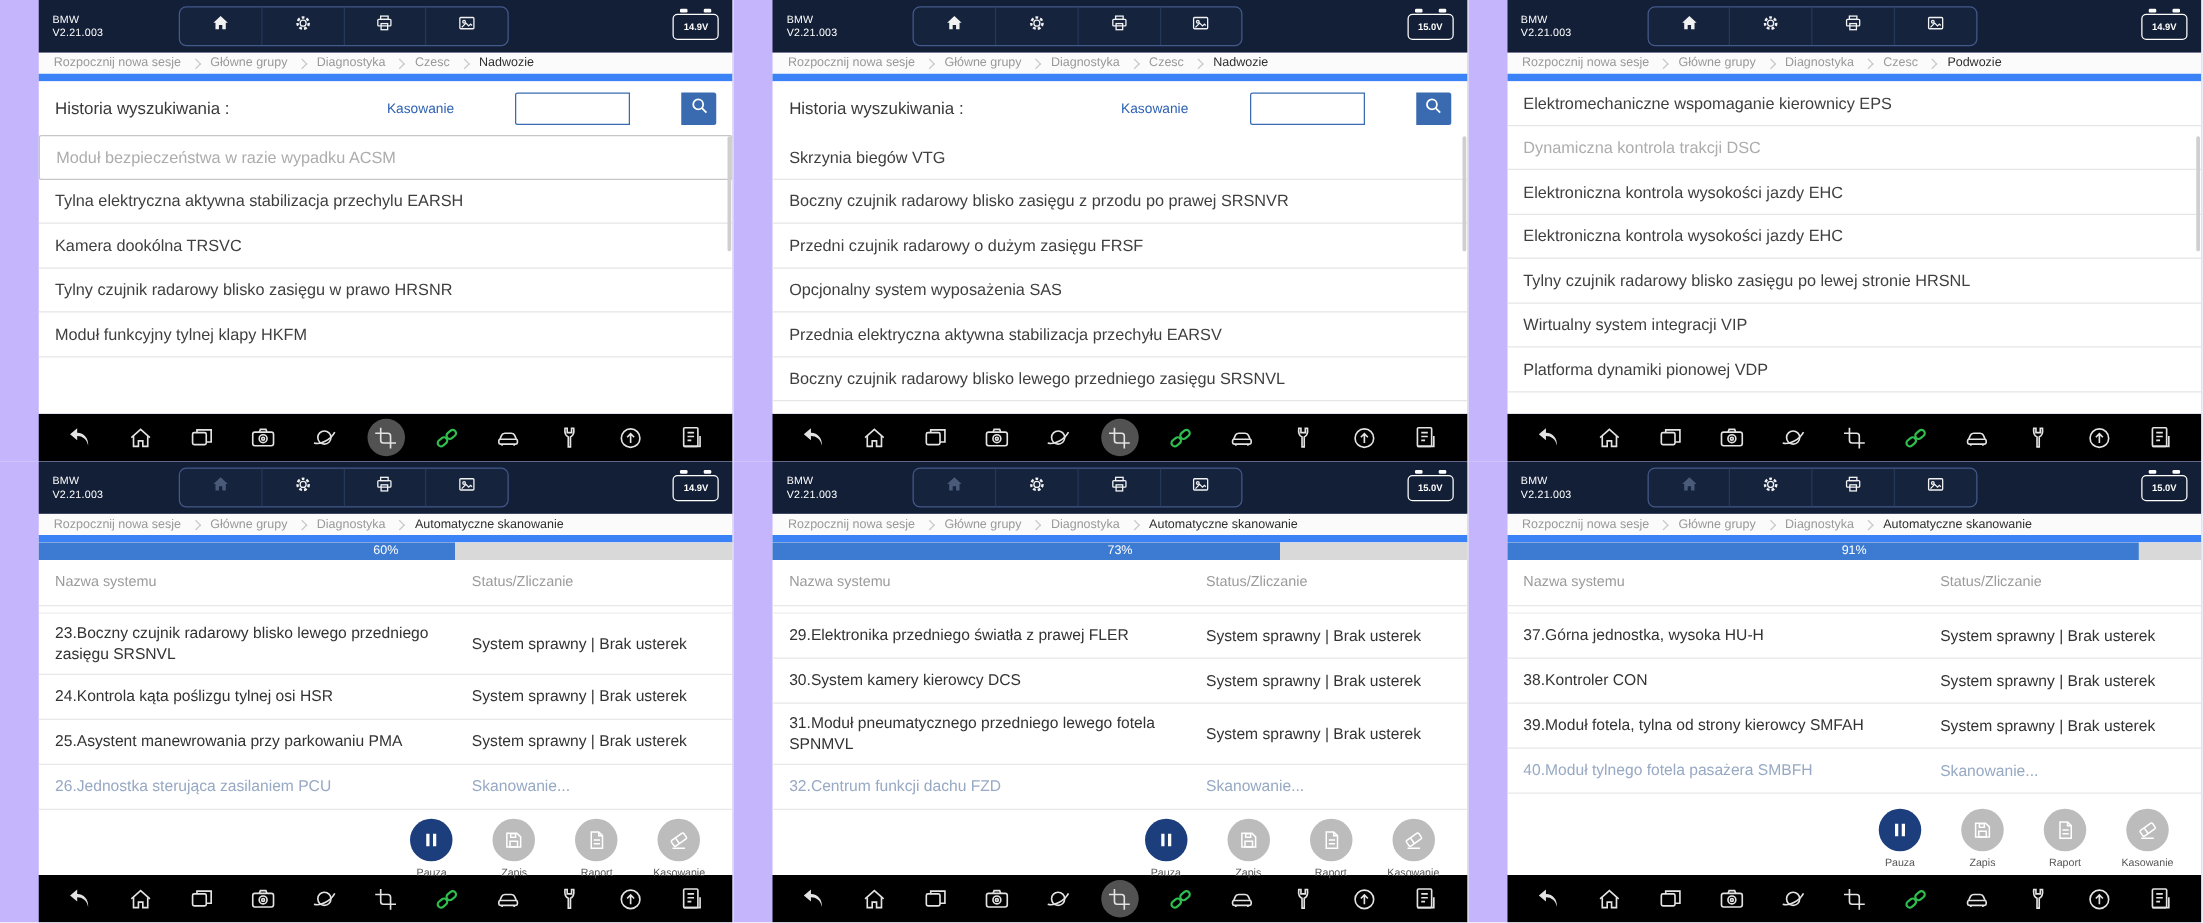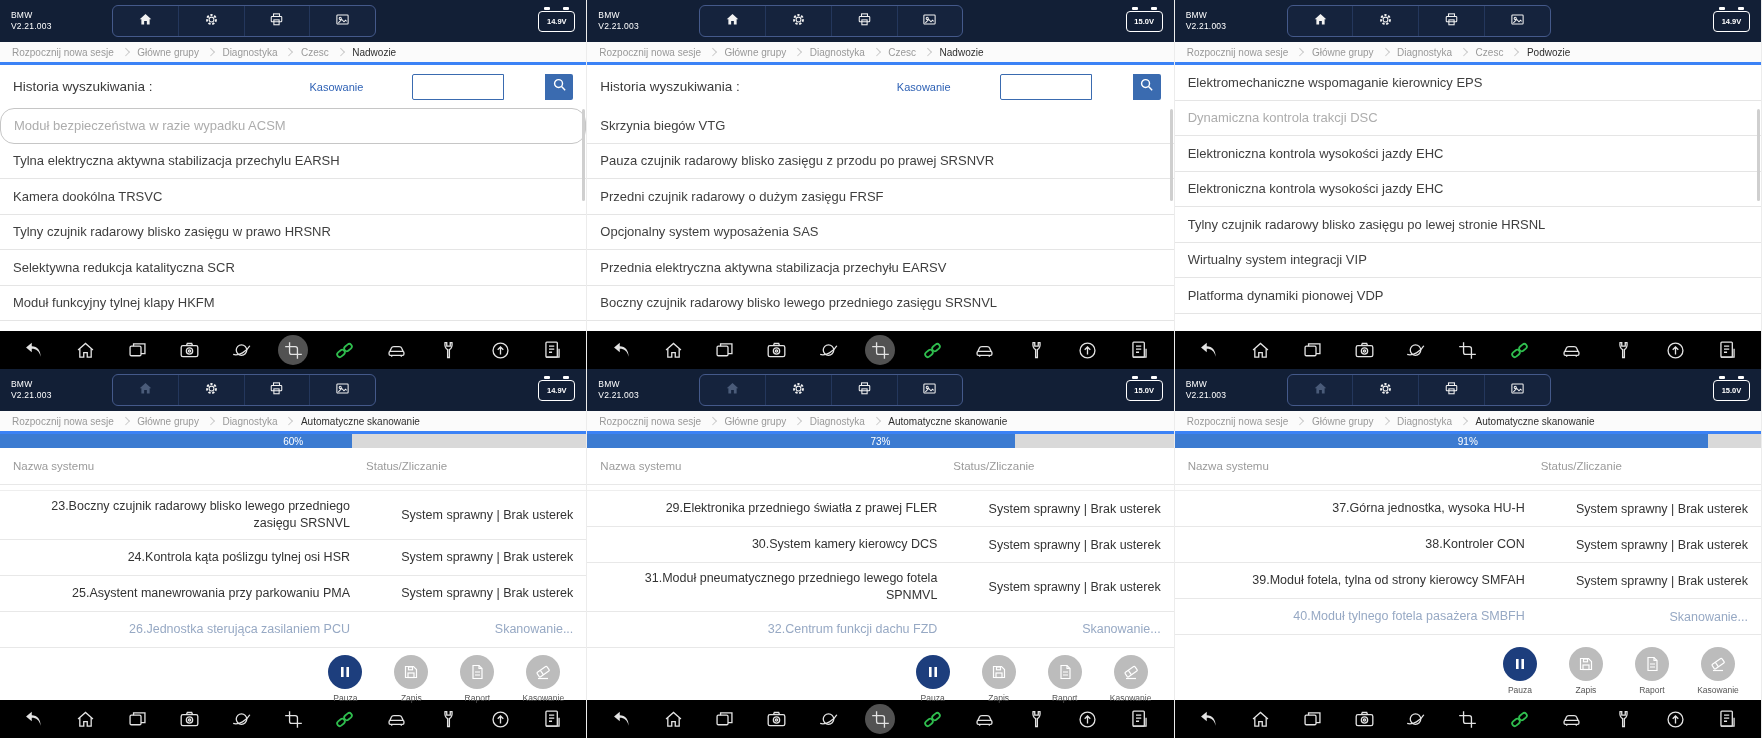--- a/index.html
+++ b/index.html
@@ -1,41 +1,41 @@
 <!DOCTYPE html>
 <html><head>
 <meta charset="utf-8">
 <style>
   * { margin:0; padding:0; box-sizing:border-box; }
   html,body { width:1762px; height:738px; background:#fff;
     font-family:"Liberation Sans","DejaVu Sans",sans-serif; }
   #grid { display:grid; grid-template-columns:repeat(3,1fr); grid-template-rows:369px 369px;
     width:1762px; height:738px; }
   .panel { display:flex; flex-direction:column; height:369px; background:#c4b5fd;
-    border-right:1px solid #ececec; overflow:hidden; }
+    border-right:1px solid #ececec; overflow:hidden;padding-left:31px; }
 
   
   .topbar { height:42px; flex:0 0 42px; background:#121f36; display:flex; align-items:center;
     padding:0 11px; position:relative; }
   .brand { color:#fff; font-size:8.5px; line-height:1.3; letter-spacing:.2px; }
   .topnav { position:absolute; left:112px; top:5px; width:264px; height:32px;
     border:1px solid #44598a; border-radius:6px; background:#15233d; display:flex; }
   .navcell { flex:1; display:flex; align-items:center; justify-content:center;
     border-right:1px solid #24375c; color:#f2f2f2; cursor:pointer; }
   .navcell:last-child { border-right:none; }
   .navcell.dim { color:#4a5b79; }
   .battery { margin-left:auto; position:relative; width:37px; height:21px;
     border:1.5px solid #fff; border-radius:4px; display:flex; align-items:center;
     justify-content:center; color:#fff; font-size:7.5px; font-weight:bold; }
   .battery::before,.battery::after { content:''; position:absolute; top:-4.5px; width:6px;
     height:3px; background:#fff; border-radius:1px; }
   .battery::before { left:5px; } .battery::after { right:5px; }
 
   
-  .crumbs { height:23px; flex:0 0 23px; background:#fbfbfb; border-bottom:3px solid #3b82f6;
+  .crumbs { height:23px; flex:0 0 23px; background:#fbfbfb; border-bottom:6px solid #3b82f6;
     display:flex; align-items:center; padding:0 12px; font-size:10px; color:#999;
     white-space:nowrap; }
   .crumb { display:flex; align-items:center; }
   .chev { width:5.5px; height:5.5px; border-top:1px solid #c9c9c9; border-right:1px solid #c9c9c9;
     transform:rotate(45deg); margin:0 9px 0 9px; }
   .crumb.last .clabel { color:#2e2e2e; }
 
   
   .pbody { flex:1 1 auto; min-height:0; position:relative; background:#fff; display:flex;
     flex-direction:column; }
@@ -47,37 +47,37 @@
   .kasowanie { margin-left:auto; color:#2f62b5; font-size:11px; margin-right:8px; cursor:pointer; }
   .searchbox { width:92px; height:26px; border:1px solid #3a6bb0; background:#fff;
     border-radius:2px 0 0 2px; }
   .searchbtn { width:28px; height:26px; background:#3a6bb0; display:flex; align-items:center;
     justify-content:center; border-radius:0 2px 2px 0; cursor:pointer; }
 
   
   .items { flex:1; min-height:0; }
   .li { min-height:35.5px; display:flex; align-items:center; padding:2px 13px;
     border-bottom:1px solid #e5e5e5; font-size:13px; color:#3f3f3f; cursor:pointer; }
-  .li.selected { border:1px solid #c6c6c6; border-radius:14px; color:#adadad; }
+  .li.selected { border:1px solid #c6c6c6; border-radius:2px; color:#adadad; }
   .li.dimmed { color:#adadad; }
   .scrollbar { position:absolute; right:1px; top:44px; width:3px; height:92px;
     background:#cfcfcf; border-radius:2px; }
 
   
   .progress { height:14px; flex:0 0 14px; background:#d9d9d9; position:relative; }
   .pfill { height:100%; background:#3c7bd1; }
   .plabel { position:absolute; left:50%; top:50%; transform:translate(-50%,-50%);
     color:#fff; font-size:10px; }
   .thead { height:36px; flex:0 0 36px; display:flex; align-items:center; padding:0 13px;
     color:#9b9b9b; font-size:11.5px; }
   .thname { flex:1; } .thstatus { width:37%; }
   .rows { border-top:1px solid #e8e8e8; }
   .rows::before { content:''; display:block; height:5px; border-bottom:1px solid #eee; }
   .srow { display:flex; align-items:center; min-height:36px; padding:7px 13px;
-    border-bottom:1px solid #e8e8e8; font-size:12.5px; color:#333;text-align:right; }
+    border-bottom:1px solid #e8e8e8; font-size:12.5px; color:#333; }
   .sname { flex:1; padding-right:16px; line-height:1.35; }
   .sstatus { width:37%; }
   .srow.scanning { color:#97a9c4; }
   .actions { margin-top:auto; display:flex; justify-content:flex-end; gap:12px;
     padding:7px 16px 5px; }
   .act { display:flex; flex-direction:column; align-items:center; width:54px; cursor:pointer; }
   .circ { width:34px; height:34px; border-radius:50%; background:#bcbcbc; display:flex;
     align-items:center; justify-content:center; }
   .circ.primary { background:#1d3e7d; }
   .alabel { font-size:8.5px; color:#555; margin-top:4px; }
@@ -176,23 +176,20 @@
             <div class="li normal">
   <span class="litext">Tylna elektryczna aktywna stabilizacja przechylu EARSH</span>
 </div>
             <div class="li normal">
   <span class="litext">Kamera dookólna TRSVC</span>
 </div>
             <div class="li normal">
   <span class="litext">Tylny czujnik radarowy blisko zasięgu w prawo HRSNR</span>
 </div>
             <div class="li normal">
-  <span class="litext">Selektywna redukcja katalityczna SCR</span>
-</div>
-            <div class="li normal">
   <span class="litext">Moduł funkcyjny tylnej klapy HKFM</span>
 </div>
           </div>
   <i class="scrollbar"></i>
 </div>
       </div>
 
   <footer class="sysbar">
     <span class="sicon">
           <svg width="23" height="21" viewBox="0 0 24 24">
@@ -338,21 +335,21 @@
                   <circle cx="8" cy="8" r="4.2"></circle>
                   <path d="M11.2 11.2 L15 15"></path>
                 </svg></span>
     </span>
   </div>
   <div class="items">
             <div class="li normal">
   <span class="litext">Skrzynia biegów VTG</span>
 </div>
             <div class="li normal">
-  <span class="litext">Pauza czujnik radarowy blisko zasięgu z przodu po prawej SRSNVR</span>
+  <span class="litext">Boczny czujnik radarowy blisko zasięgu z przodu po prawej SRSNVR</span>
 </div>
             <div class="li normal">
   <span class="litext">Przedni czujnik radarowy o dużym zasięgu FRSF</span>
 </div>
             <div class="li normal">
   <span class="litext">Opcjonalny system wyposażenia SAS</span>
 </div>
             <div class="li normal">
   <span class="litext">Przednia elektryczna aktywna stabilizacja przechyłu EARSV</span>
 </div>

